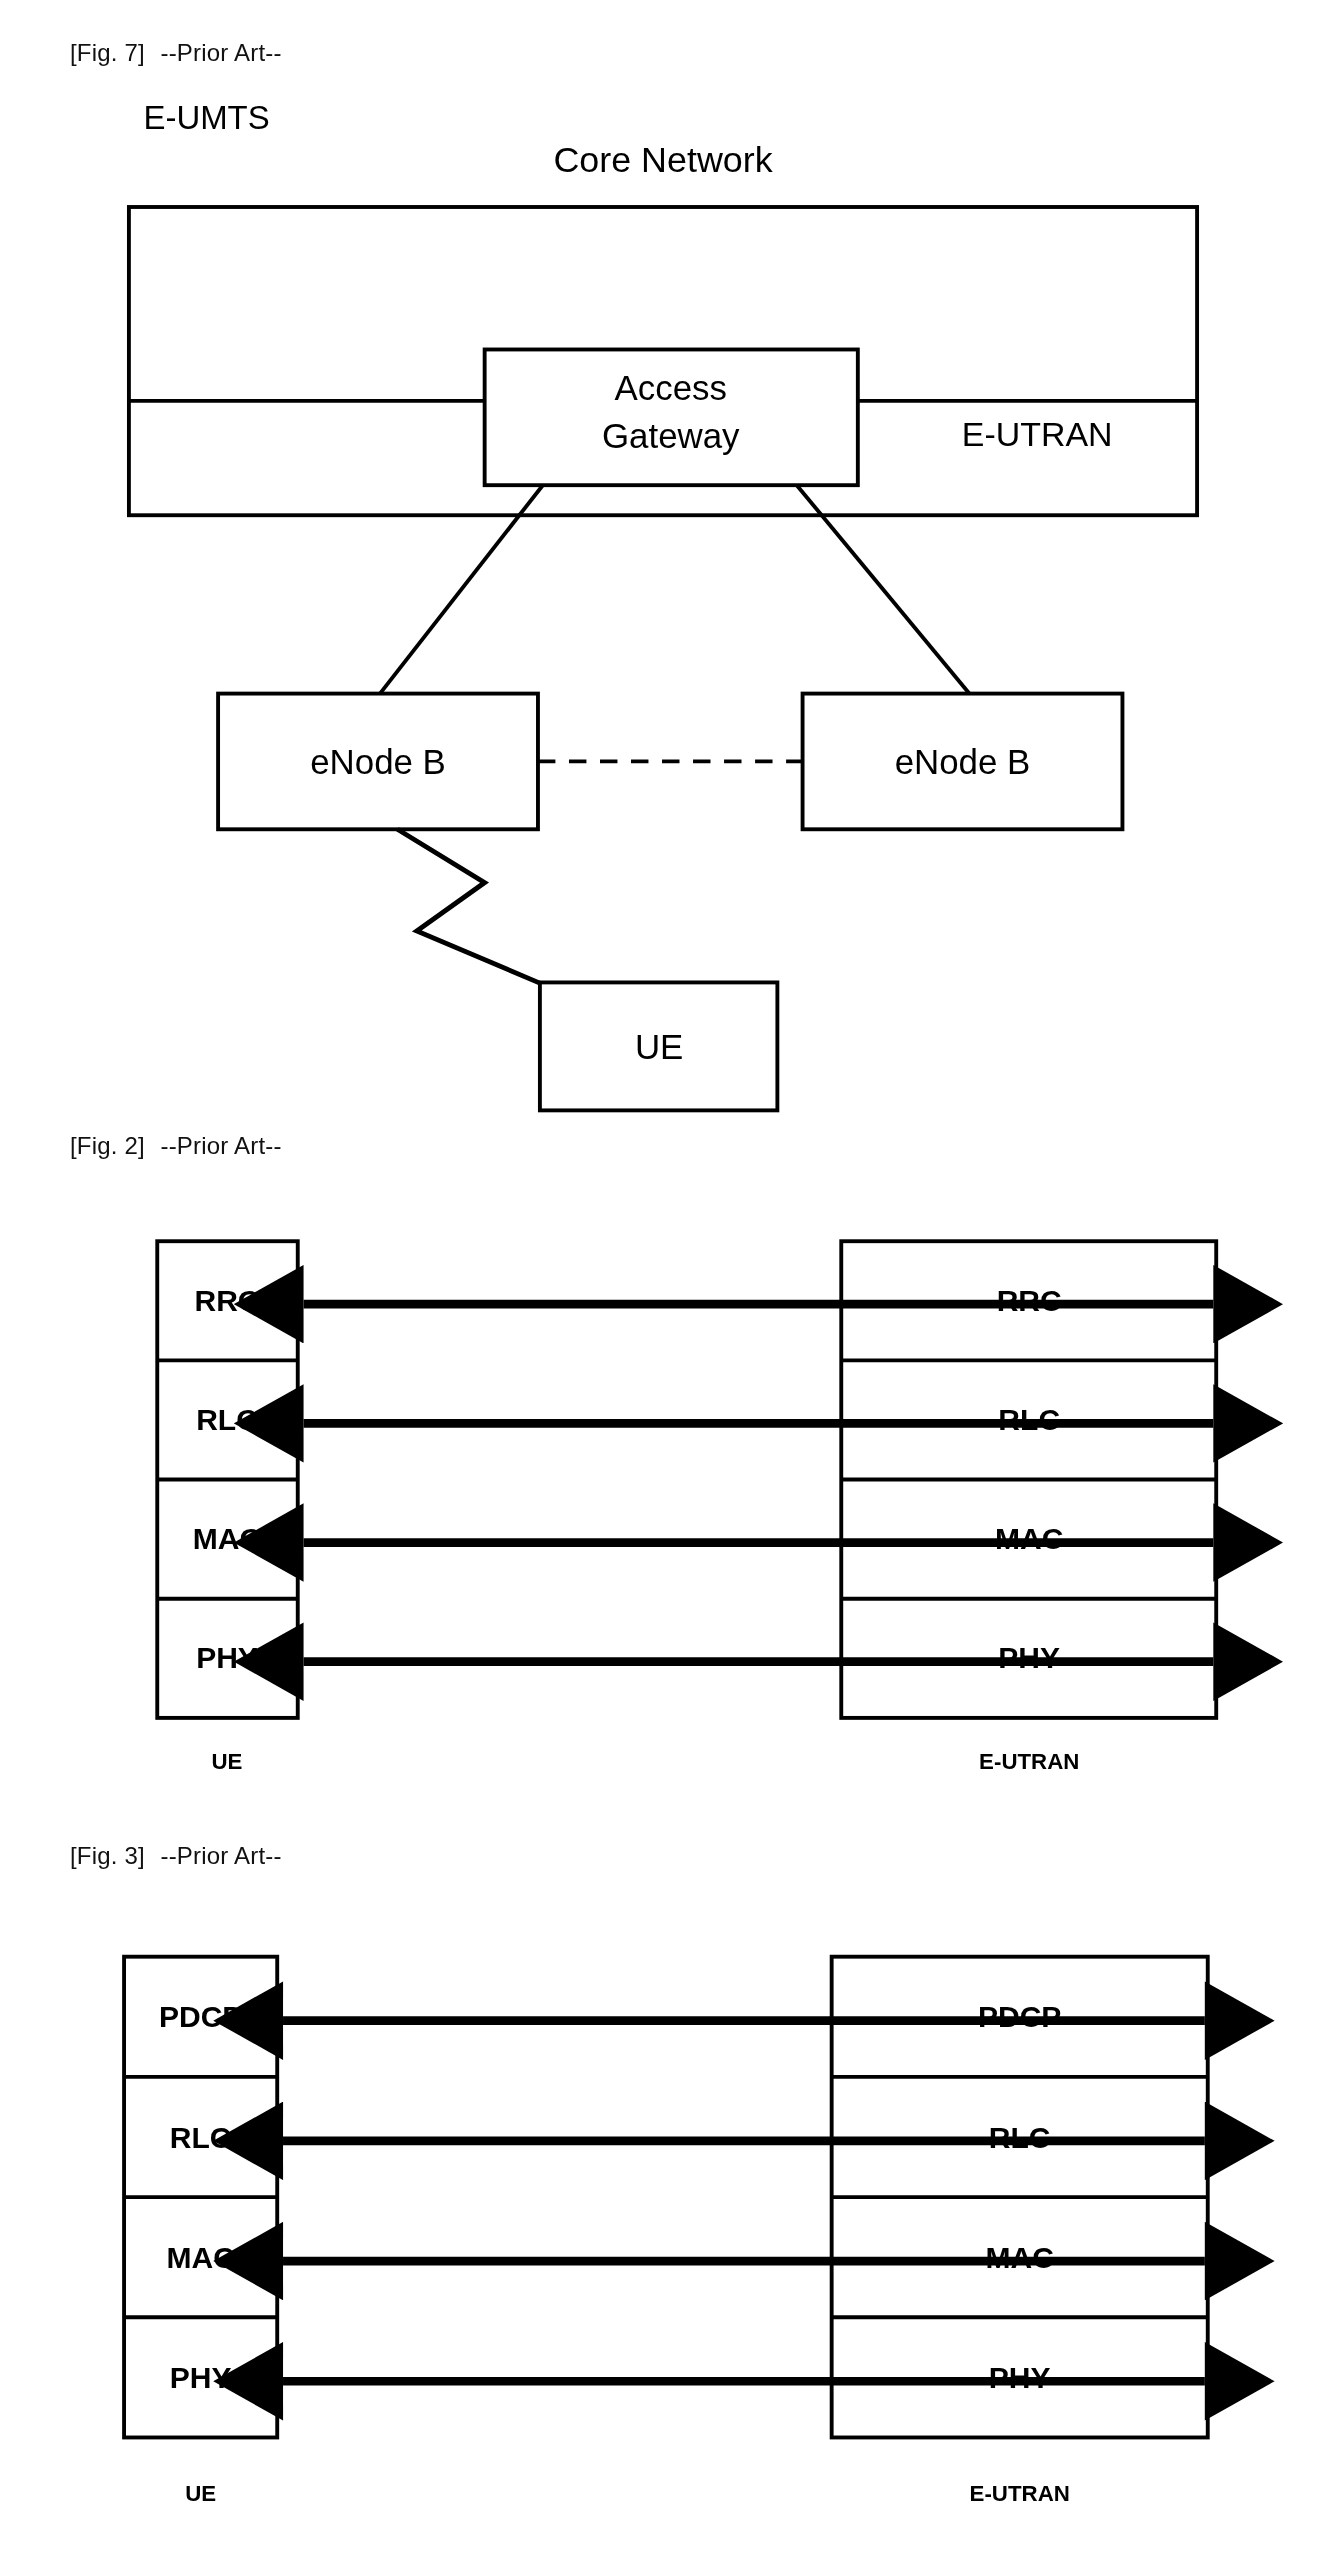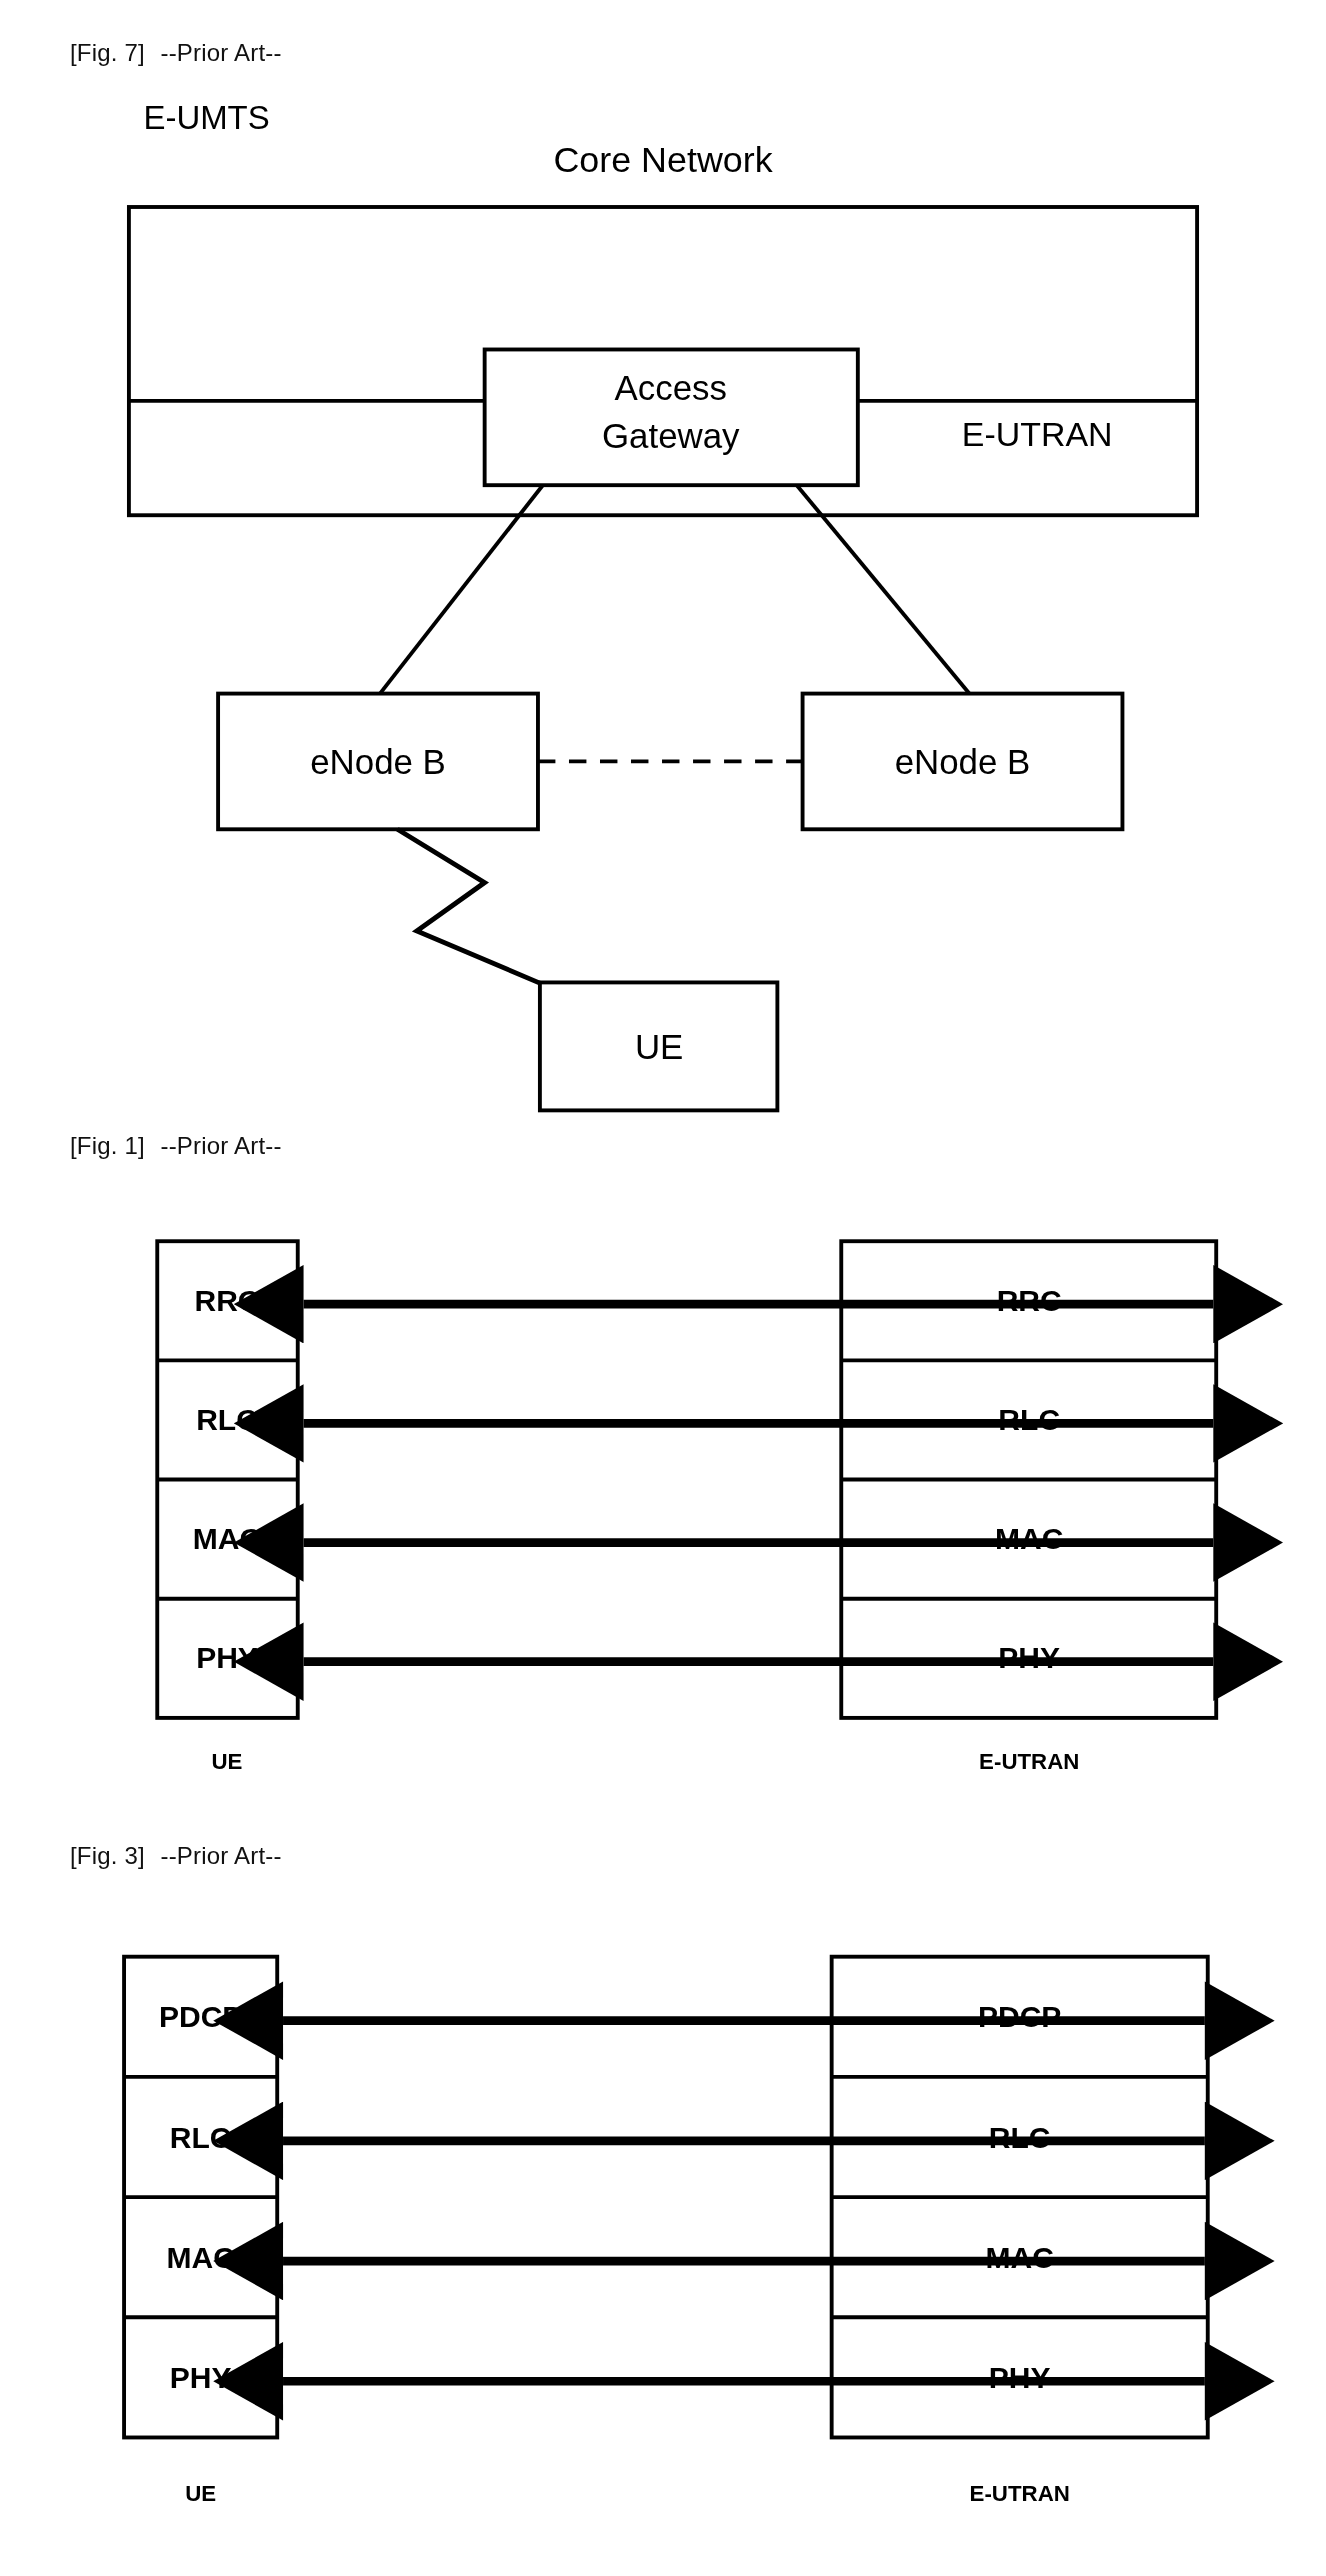--- a/index.html
+++ b/index.html
@@ -100,21 +100,21 @@
 
     <line x1="555" y1="705" x2="828" y2="705" stroke="#000" stroke-width="4" stroke-dasharray="18 14"></line>
 
     <polyline points="410,775 500,830 430,880 560,935" fill="none" stroke="#000" stroke-width="5"></polyline>
 
     <rect x="557" y="933" width="245" height="132" fill="#ffffff" stroke="#000" stroke-width="4"></rect>
     <text class="lbl f1-ue-label" x="680" y="1012" text-anchor="middle">UE</text>
   </svg>
 
   <div class="fig-caption" style="left:70px; top:1132px;">
-    <span class="cap-num">[Fig. 1]</span><span>--Prior Art--</span>
+    <span class="cap-num">[Fig. 2]</span><span>--Prior Art--</span>
   </div>
 
   <svg class="fig-svg" style="left:0px; top:1217px;" width="1326" height="591" viewBox="0 0 1368 610">
     <defs>
       <marker id="ah2s" markerWidth="9" markerHeight="9" refX="8" refY="4.5" orient="auto" markerUnits="strokeWidth">
         <path d="M8,0 L8,9 L0,4.5 z" fill="#000"></path>
       </marker>
       <marker id="ah2e" markerWidth="9" markerHeight="9" refX="1" refY="4.5" orient="auto" markerUnits="strokeWidth">
         <path d="M1,0 L1,9 L9,4.5 z" fill="#000"></path>
       </marker>

